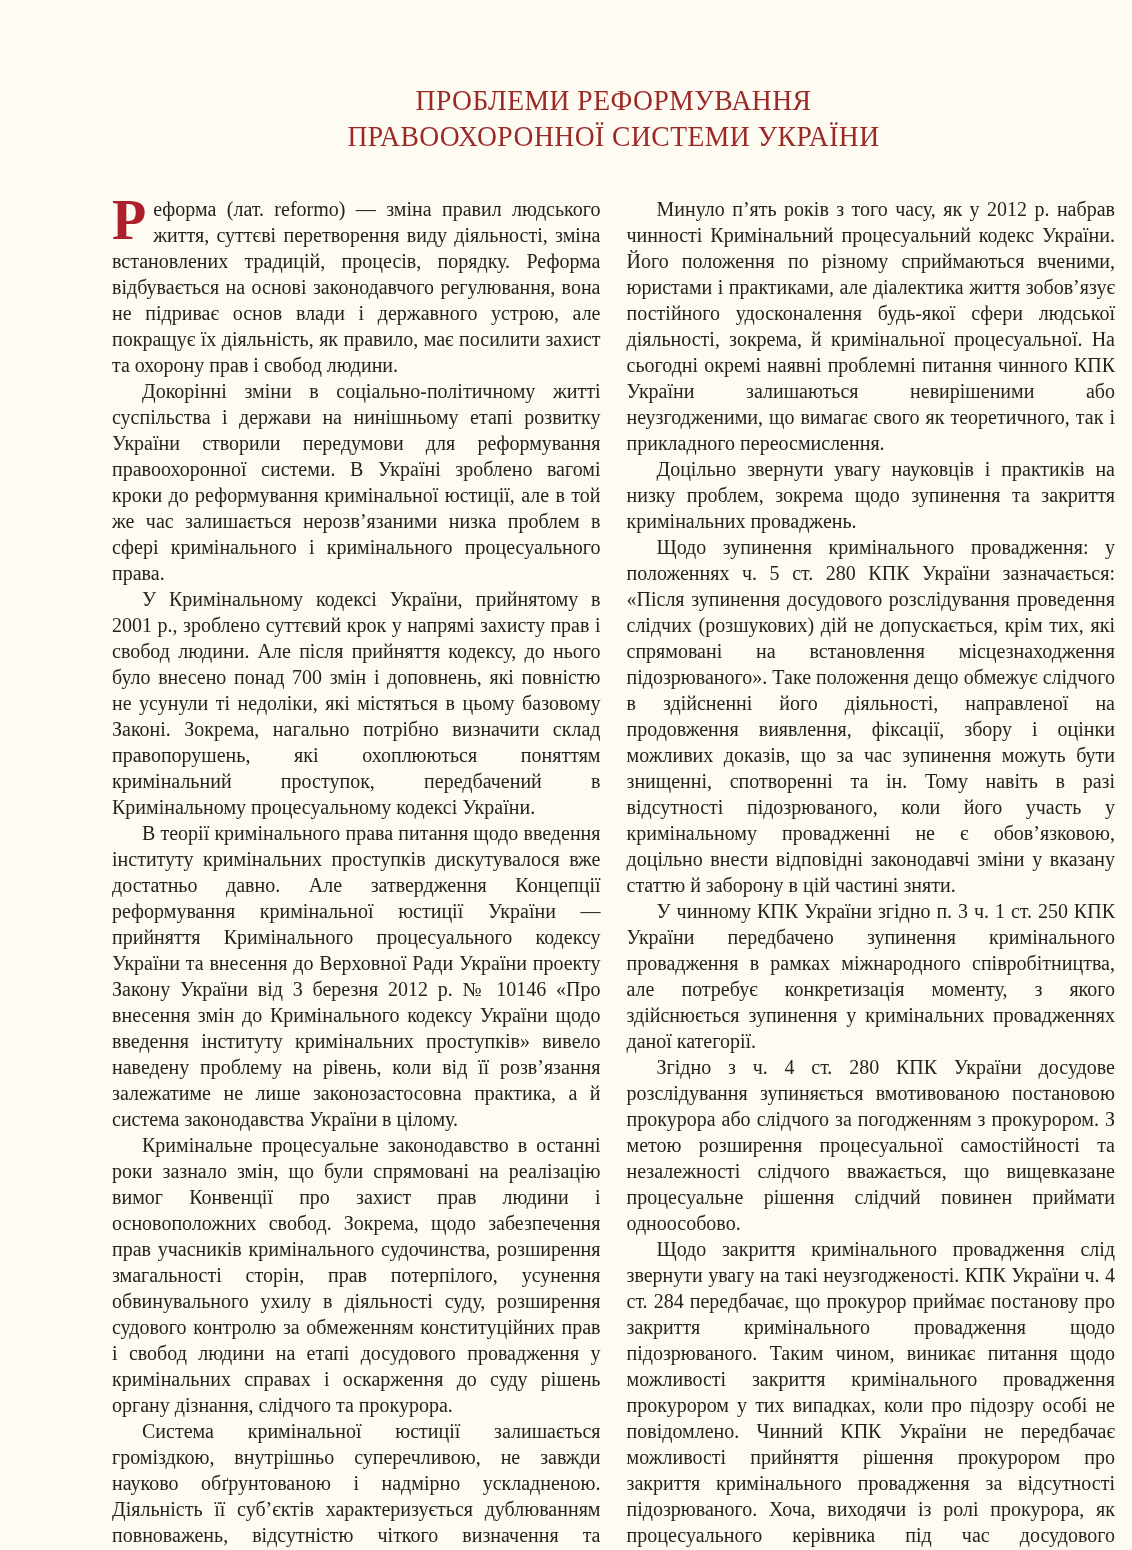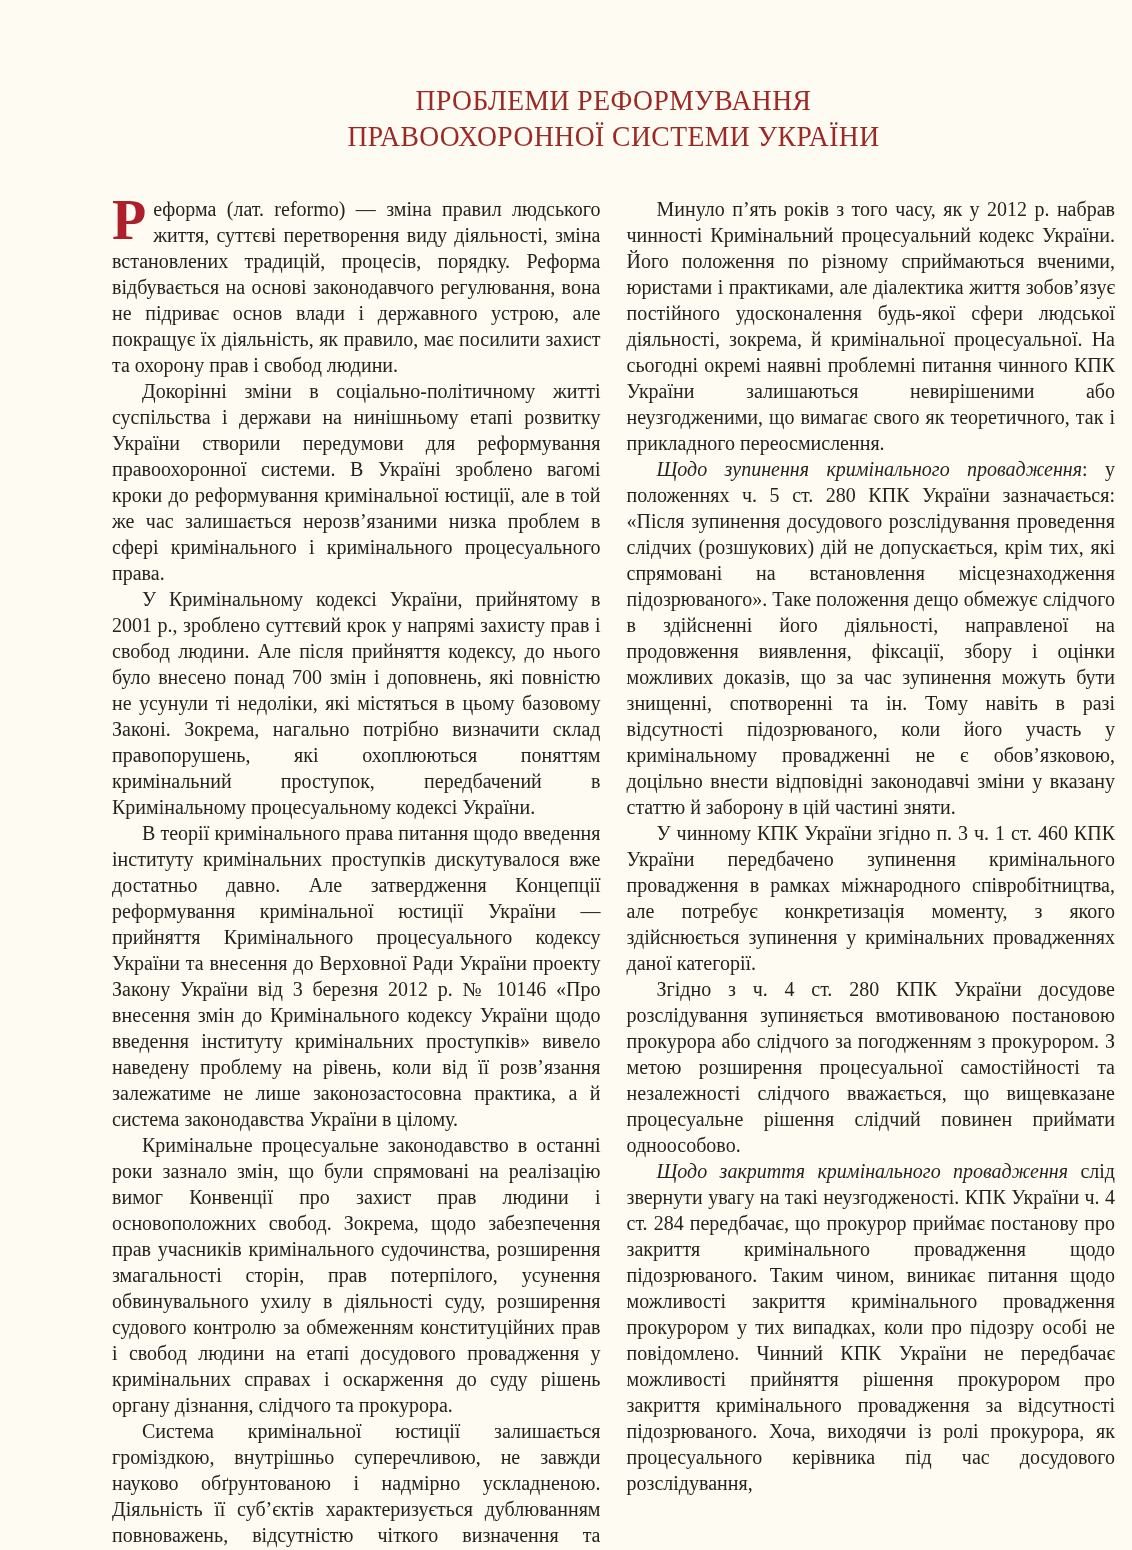--- a/index.html
+++ b/index.html
@@ -48,40 +48,41 @@
   }
   .col p.no-indent{text-indent:0;}
   .dropcap{
     float:left;
     color:var(--dropcap-color);
     font-weight:bold;
     font-size:56px;
     line-height:42px;
     padding:3px 7px 0 0;
   }
-  .em-italic{font-style:italic;}
+  .em-italic{}
 </style>
 </head>
 <body>
 
 <div class="page">
   <header class="title-block">
     <div class="title-line">ПРОБЛЕМИ РЕФОРМУВАННЯ</div>
     <div class="title-line">ПРАВООХОРОННОЇ СИСТЕМИ УКРАЇНИ</div>
   </header>
   <main class="columns">
     <div class="col">
         <p class="no-indent"><span class="dropcap">Р</span><span>еформа (лат. reformo) — зміна правил людського життя, суттєві перетворення виду діяльності, зміна встановлених традицій, процесів, порядку. Реформа відбувається на основі законодавчого регулювання, вона не підриває основ влади і державного устрою, але покращує їх діяльність, як правило, має посилити захист та охорону прав і свобод людини.</span></p>
         <p><span>Докорінні зміни в соціально-політичному житті суспільства і держави на нинішньому етапі розвитку України створили передумови для реформування правоохоронної системи. В Україні зроблено вагомі кроки до реформування кримінальної юстиції, але в той же час залишається нерозв’язаними низка проблем в сфері кримінального і кримінального процесуального права.</span></p>
         <p><span>У Кримінальному кодексі України, прийнятому в 2001 р., зроблено суттєвий крок у напрямі захисту прав і свобод людини. Але після прийняття кодексу, до нього було внесено понад 700 змін і доповнень, які повністю не усунули ті недоліки, які містяться в цьому базовому Законі. Зокрема, нагально потрібно визначити склад правопорушень, які охоплюються поняттям кримінальний проступок, передбачений в Кримінальному процесуальному кодексі України.</span></p>
         <p><span>В теорії кримінального права питання щодо введення інституту кримінальних проступків дискутувалося вже достатньо давно. Але затвердження Концепції реформування кримінальної юстиції України — прийняття Кримінального процесуального кодексу України та внесення до Верховної Ради України проекту Закону України від 3 березня 2012 р. № 10146 «Про внесення змін до Кримінального кодексу України щодо введення інституту кримінальних проступків» вивело наведену проблему на рівень, коли від її розв’язання залежатиме не лише законозастосовна практика, а й система законодавства України в цілому.</span></p>
         <p><span>Кримінальне процесуальне законодавство в останні роки зазнало змін, що були спрямовані на реалізацію вимог Конвенції про захист прав людини і основоположних свобод. Зокрема, щодо забезпечення прав учасників кримінального судочинства, розширення змагальності сторін, прав потерпілого, усунення обвинувального ухилу в діяльності суду, розширення судового контролю за обмеженням конституційних прав і свобод людини на етапі досудового провадження у кримінальних справах і оскарження до суду рішень органу дізнання, слідчого та прокурора.</span></p>
         <p><span>Система кримінальної юстиції залишається громіздкою, внутрішньо суперечливою, не завжди науково обґрунтованою і надмірно ускладненою. Діяльність її суб’єктів характеризується дублюванням повноважень, відсутністю чіткого визначення та розмежування їхньої компетенції, застосуванням невиправдано ускладнених формальних процедур. Органи кримінальної</span></p>
       </div>
     <div class="col">
         <p><span>Минуло п’ять років з того часу, як у 2012 р. набрав чинності Кримінальний процесуальний кодекс України. Його положення по різному сприймаються вченими, юристами і практиками, але діалектика життя зобов’язує постійного удосконалення будь-якої сфери людської діяльності, зокрема, й кримінальної процесуальної. На сьогодні окремі наявні проблемні питання чинного КПК України залишаються невирішеними або неузгодженими, що вимагає свого як теоретичного, так і прикладного переосмислення.</span></p>
+        <p><span>Доцільно звернути увагу науковців і практиків на низку проблем, зокрема щодо зупинення та закриття кримінальних проваджень.</span></p>
         <p><span class="em-italic">Щодо зупинення кримінального провадження</span><span>: у положеннях ч. 5 ст. 280 КПК України зазначається: «Після зупинення досудового розслідування проведення слідчих (розшукових) дій не допускається, крім тих, які спрямовані на встановлення місцезнаходження підозрюваного». Таке положення дещо обмежує слідчого в здійсненні його діяльності, направленої на продовження виявлення, фіксації, збору і оцінки можливих доказів, що за час зупинення можуть бути знищенні, спотворенні та ін. Тому навіть в разі відсутності підозрюваного, коли його участь у кримінальному провадженні не є обов’язковою, доцільно внести відповідні законодавчі зміни у вказану статтю й заборону в цій частині зняти.</span></p>
-        <p><span>У чинному КПК України згідно п. 3 ч. 1 ст. 460 КПК України передбачено зупинення кримінального провадження в рамках міжнародного співробітництва, але потребує конкретизація моменту, з якого здійснюється зупинення у кримінальних провадженнях даної категорії.</span></p>
+        <p><span>У чинному КПК України згідно п. 3 ч. 1 ст. 250 КПК України передбачено зупинення кримінального провадження в рамках міжнародного співробітництва, але потребує конкретизація моменту, з якого здійснюється зупинення у кримінальних провадженнях даної категорії.</span></p>
         <p><span>Згідно з ч. 4 ст. 280 КПК України досудове розслідування зупиняється вмотивованою постановою прокурора або слідчого за погодженням з прокурором. З метою розширення процесуальної самостійності та незалежності слідчого вважається, що вищевказане процесуальне рішення слідчий повинен приймати одноособово.</span></p>
         <p><span class="em-italic">Щодо закриття кримінального провадження</span><span> слід звернути увагу на такі неузгодженості. КПК України ч. 4 ст. 284 передбачає, що прокурор приймає постанову про закриття кримінального провадження щодо підозрюваного. Таким чином, виникає питання щодо можливості закриття кримінального провадження прокурором у тих випадках, коли про підозру особі не повідомлено. Чинний КПК України не передбачає можливості прийняття рішення прокурором про закриття кримінального провадження за відсутності підозрюваного. Хоча, виходячи із ролі прокурора, як процесуального керівника під час досудового розслідування,</span></p>
       </div>
   </main>
 </div>
 
 </body></html>

